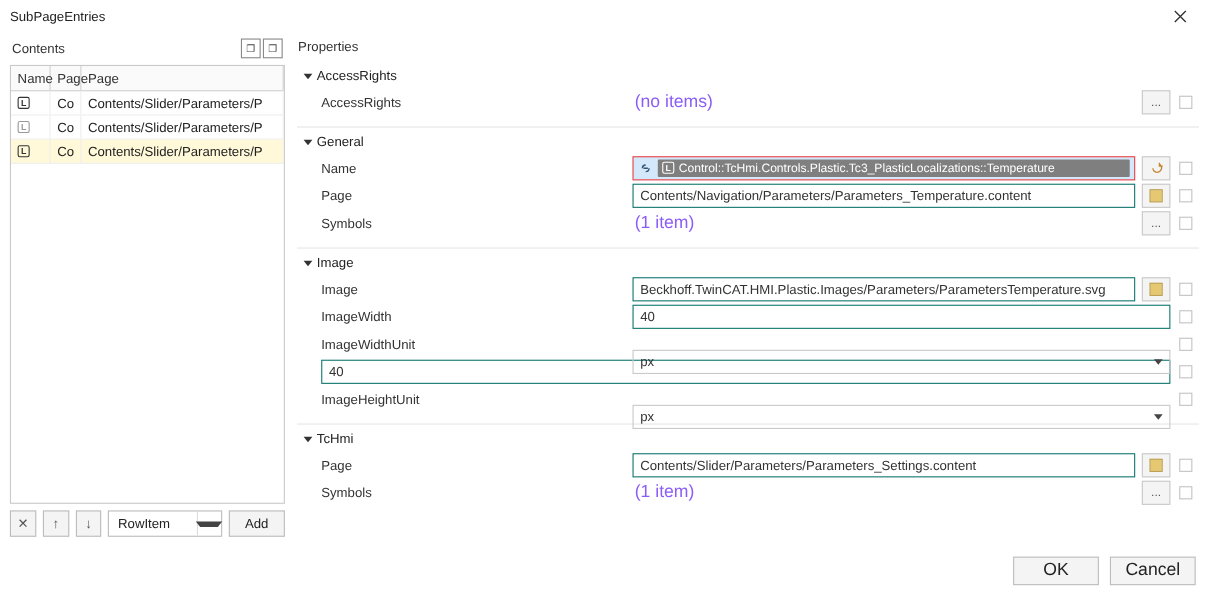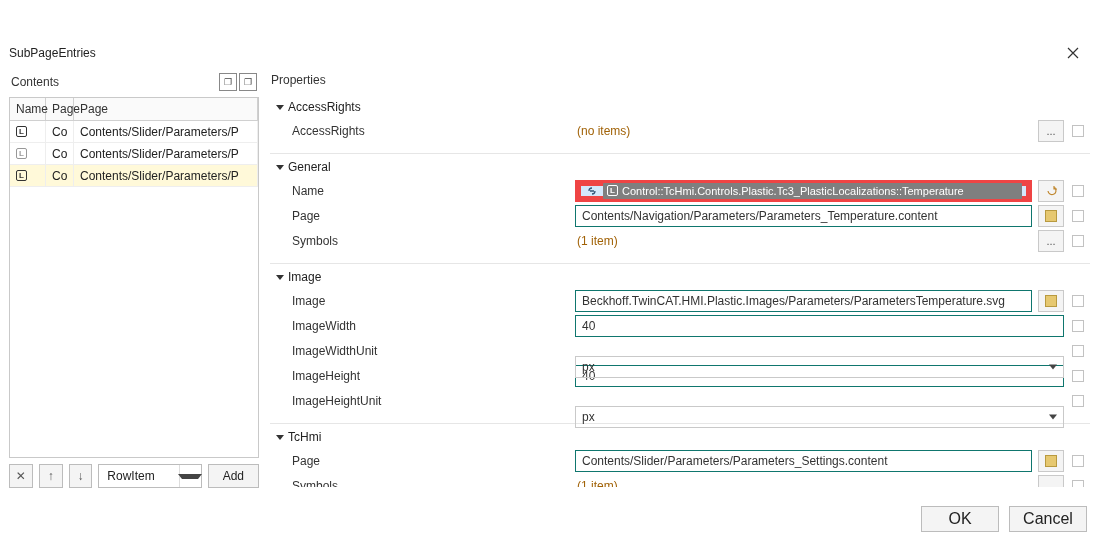--- a/index.html
+++ b/index.html
@@ -1,18 +1,18 @@
 <!DOCTYPE html>
 <html><head>
 <meta charset="utf-8">
 <style>
   * { box-sizing: border-box; margin: 0; padding: 0; }
   body { font-family: "Segoe UI", Tahoma, sans-serif; font-size: 12px; color: #222; background: #fff; }
   .window { width: 1100px; height: 543px; display: flex; flex-direction: column; border: 1px solid #fff; }
-  .titlebar { display: flex; align-items: center; height: 28px; padding: 0 8px; margin-top: 38px; }
+  .titlebar { display: flex; align-items: center; height: 28px; padding: 0 8px; }
   .titlebar .title { flex: 1; font-size: 12px; }
   .titlebar .close { width: 36px; height: 24px; display: flex; align-items: center; justify-content: center; cursor: pointer; }
   .body { display: flex; flex: 1; padding: 0 8px 8px 8px; gap: 10px; min-height: 0; }
   .left { width: 250px; display: flex; flex-direction: column; }
   .right { flex: 1; display: flex; flex-direction: column; min-width: 0; }
   .panel-header { font-size: 12px; color: #333; padding: 6px 2px; display: flex; align-items: center; }
   .panel-header .hspacer { flex: 1; }
   .mini-btn { width: 18px; height: 18px; border: 1px solid #888; background: #fff; margin-left: 2px; display: inline-flex; align-items: center; justify-content: center; cursor: pointer; font-size: 9px; color: #444; }
   .grid { border: 1px solid #c9c9c9; flex: 1; background: #fff; display: flex; flex-direction: column; }
   .grid-head { display: flex; background: #fafafa; border-bottom: 1px solid #d0d0d0; }
@@ -35,24 +35,24 @@
   .group:first-child { border-top: none; }
   .group-head { display: flex; align-items: center; gap: 4px; padding: 4px 6px; cursor: pointer; }
   .caret-down { display: inline-block; width: 0; height: 0; border-left: 4px solid transparent; border-right: 4px solid transparent; border-top: 5px solid #333; }
   .caret-down-sm { display: inline-block; width: 0; height: 0; border-left: 4px solid transparent; border-right: 4px solid transparent; border-top: 5px solid #444; }
   .prop-row { display: flex; align-items: center; padding: 2px 6px 2px 22px; gap: 8px; height: 25px; }
   .prop-label { width: 275px; font-size: 12px; color: #333; }
   .prop-value { flex: 1; display: flex; align-items: center; gap: 0; min-width: 0; }
   .textin { flex: 1; height: 22px; border: 1px solid #0f766e; padding: 0 6px; font-size: 12px; color: #333; min-width: 0; }
   .selectlike { flex: 1; height: 22px; border: 1px solid #c9c9c9; padding: 0 6px; font-size: 12px; color: #333; display: flex; align-items: center; position: relative; cursor: pointer; min-width: 0; margin-top: 32px; }
   .selectlike .dd { position: absolute; right: 6px; top: 50%; transform: translateY(-50%); }
-  .static-val { flex: 1; font-size: 12px; color: #a16207; padding-left: 2px; }
+  .static-val { flex: 1; font-size: 16px; color: #8b5cf6; padding-left: 2px; }
   .side-btn { width: 26px; height: 22px; border: 1px solid #c9c9c9; background: #f4f4f4; display: flex; align-items: center; justify-content: center; cursor: pointer; font-size: 11px; color: #555; margin-left: 6px; flex-shrink: 0; }
   .check { width: 12px; height: 12px; border: 1px solid #c2c2c2; margin-left: 8px; flex-shrink: 0; cursor: pointer; }
-  .localized-wrap { flex: 1; display: flex; align-items: center; height: 22px; border: 6px solid #ef4444; background: #d4e8fb; padding: 0 4px; gap: 4px; min-width: 0; }
+  .localized-wrap { flex: 1; display: flex; align-items: center; height: 22px; border: 1px solid #ef4444; background: #d4e8fb; padding: 0 4px; gap: 4px; min-width: 0; }
   .chain-icon { width: 14px; height: 14px; }
   .localized-chip { flex: 1; display: flex; align-items: center; background: #7f7f7f; color: #fff; height: 16px; border-radius: 1px; padding: 0 4px; font-size: 11px; gap: 4px; min-width: 0; overflow: hidden; white-space: nowrap; }
   .lbox { width: 11px; height: 11px; border: 1.3px solid #fff; border-radius: 2px; display: inline-flex; align-items: center; justify-content: center; font-size: 8px; font-weight: bold; flex-shrink: 0; }
   .lbox::after { content: "L"; }
   .lbox.dark { border-color: #333; color: #333; }
   .lbox.dark::after { content: "L"; }
   .file-icon { display: inline-block; width: 12px; height: 12px; background: linear-gradient(#e6c870, #e6c870); border: 1px solid #b89a40; }
   .footer { display: flex; justify-content: flex-end; gap: 10px; padding: 10px 12px; }
   .btn-lg { width: 78px; height: 26px; border: 1px solid #bcbcbc; background: #f4f4f4; display: inline-flex; align-items: center; justify-content: center; cursor: pointer; font-size: 16px; }
 </style>
@@ -215,21 +215,20 @@
             <div class="prop-label">ImageWidthUnit</div>
             <div class="prop-value">
               <div class="selectlike">
                 <span>px</span>
                 <span class="dd caret-down-sm"></span>
               </div>
               <div class="check"></div>
             </div>
           </div>
           <div class="prop-row">
-            <div class="prop-label">ImageHeight</div>
             <div class="prop-value">
               <input class="textin" value="40" style="">
               <div class="check"></div>
             </div>
           </div>
           <div class="prop-row">
             <div class="prop-label">ImageHeightUnit</div>
             <div class="prop-value">
               <div class="selectlike">
                 <span>px</span>

